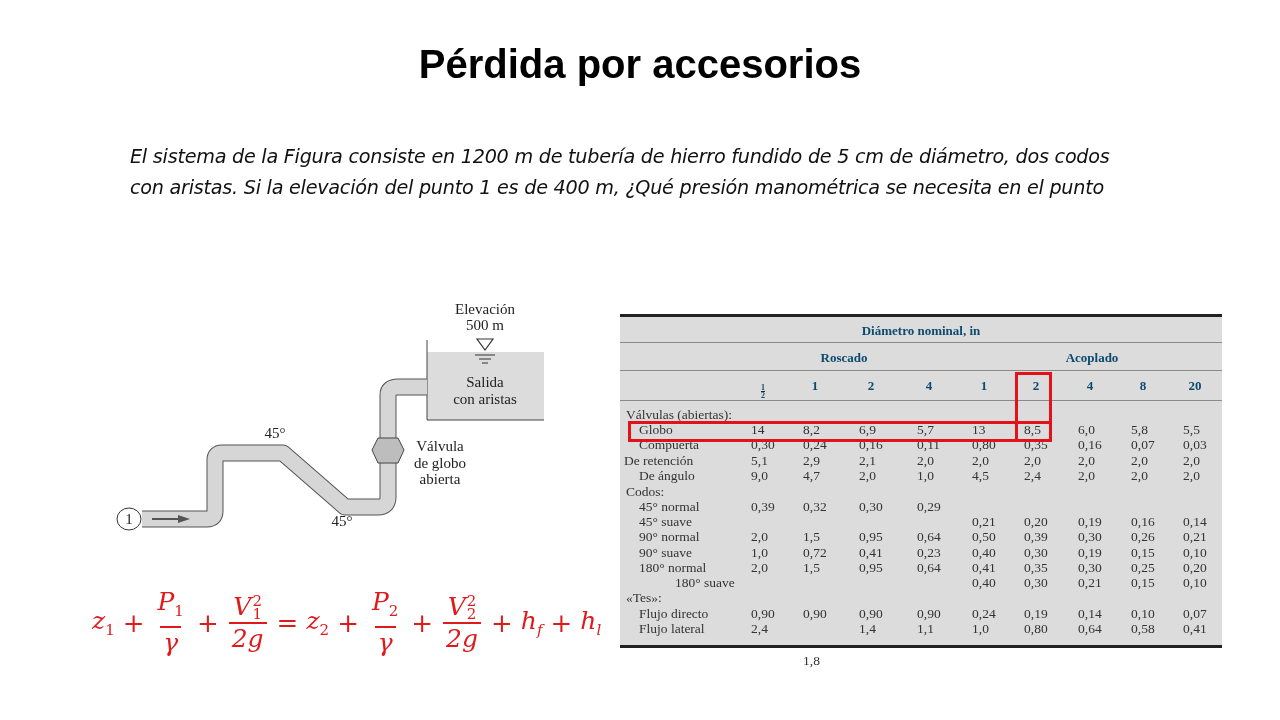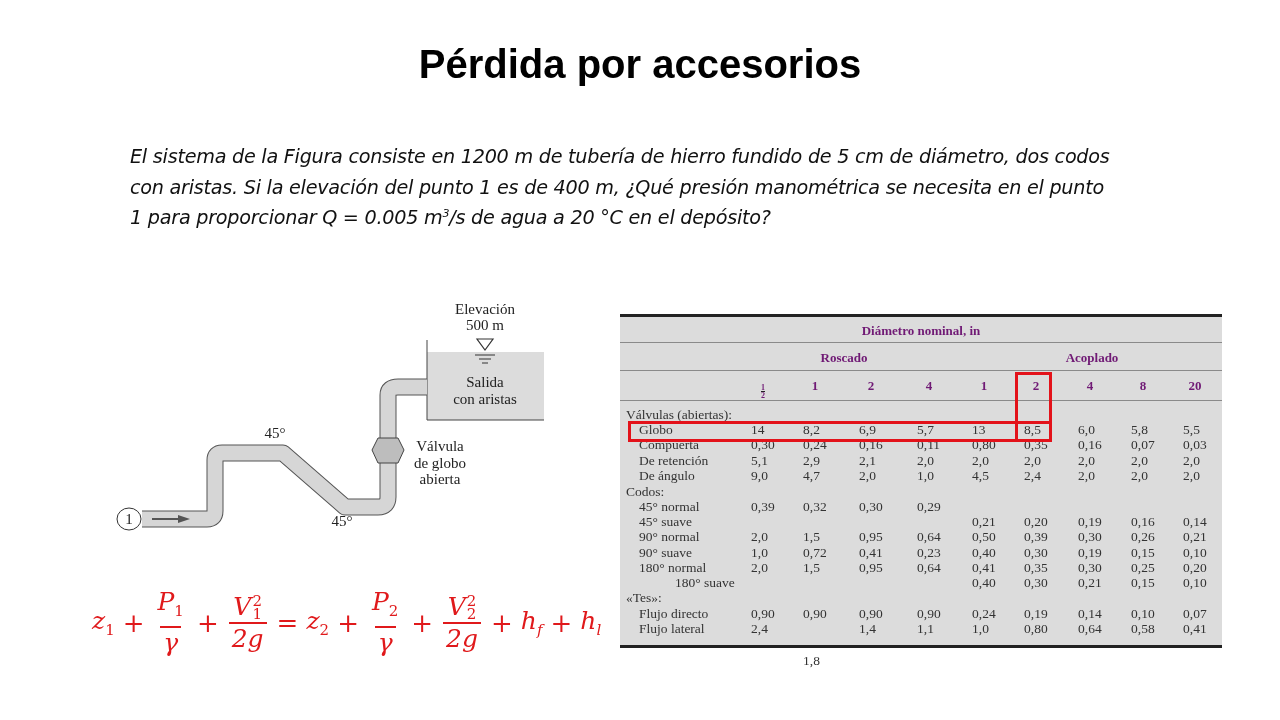--- a/index.html
+++ b/index.html
@@ -19,37 +19,36 @@
   .frac { display:inline-flex; flex-direction:column; align-items:center; margin:0 2px; }
   .frac .num { padding:0 3px; line-height:30px; }
   .frac .den { padding:0 3px; line-height:30px; border-top:2px solid #e0191b; }
   .sub { font-size:15px; vertical-align:-6px; font-style:normal; }
   .sub.it { font-style:italic; }
   .ssup { display:inline-flex; flex-direction:column; vertical-align:middle; font-size:15px; font-style:normal; line-height:13px; margin-left:1px; }
 
   
   .tbl { position:absolute; left:620px; top:314px; width:602px; height:334px; background:#dcdcdc; border-top:3px solid #222; border-bottom:3px solid #222; box-sizing:border-box; font-family:"Liberation Serif", serif; color:#333; }
   .hline { position:absolute; left:0; width:100%; height:1px; background:#8a8a8a; }
-  .hdr { position:absolute; font-weight:bold; font-size:13px; color:#701a75; transform:translateX(-50%); white-space:nowrap; }
+  .hdr { position:absolute; font-weight:bold; font-size:13px; color:#0c4a6e; transform:translateX(-50%); white-space:nowrap; }
   .rowlbl { position:absolute; font-size:13.5px; white-space:nowrap; line-height:15px; }
   .cell { position:absolute; font-size:13.5px; line-height:15px; white-space:nowrap; }
   .redbox { position:absolute; border:3px solid #e3121a; box-sizing:border-box; }
   .half { display:inline-flex; flex-direction:column; align-items:center; font-size:8px; line-height:7px; }
   .half span:first-child { border-bottom:1px solid #222; }
 </style>
 </head>
 <body>
 
 <div>
   <div class="title">Pérdida por accesorios</div>
 
   <div class="problem">
     <div>El sistema de la Figura consiste en 1200 m de tubería de hierro fundido de 5 cm de diámetro, dos codos</div>
     <div>con aristas. Si la elevación del punto 1 es de 400 m, ¿Qué presión manométrica se necesita en el punto</div>
-    <div><span>1 para proporcionar Q = 0.005 m</span><sup>3</sup><span>/s de agua a 20 °C en el depósito?</span></div>
   </div>
 
   <div class="diagram">
     <svg width="450" height="250" viewBox="0 0 450 250">
 
       <rect x="327" y="57" width="117" height="68" fill="#dcdcdc"></rect>
       <polyline points="327,45 327,125 444,125" fill="none" stroke="#444" stroke-width="1"></polyline>
 
       <polygon points="377,44 393,44 385,55" fill="none" stroke="#333" stroke-width="1.2"></polygon>
       <line x1="375" y1="60" x2="395" y2="60" stroke="#333" stroke-width="1"></line>
@@ -152,21 +151,21 @@
         <div class="rowlbl" style="left: 19px; top: 120px;">Compuerta</div>
         <div class="cell" style="left: 131px; top: 120px;">0,30</div>
         <div class="cell" style="left: 183px; top: 120px;">0,24</div>
         <div class="cell" style="left: 239px; top: 120px;">0,16</div>
         <div class="cell" style="left: 297px; top: 120px;">0,11</div>
         <div class="cell" style="left: 352px; top: 120px;">0,80</div>
         <div class="cell" style="left: 404px; top: 120px;">0,35</div>
         <div class="cell" style="left: 458px; top: 120px;">0,16</div>
         <div class="cell" style="left: 511px; top: 120px;">0,07</div>
         <div class="cell" style="left: 563px; top: 120px;">0,03</div>
-        <div class="rowlbl" style="left: 19px; top: 136px;">De retención</div>
+        <div class="rowlbl" style="left: 4px; top: 136px;">De retención</div>
         <div class="cell" style="left: 131px; top: 136px;">5,1</div>
         <div class="cell" style="left: 183px; top: 136px;">2,9</div>
         <div class="cell" style="left: 239px; top: 136px;">2,1</div>
         <div class="cell" style="left: 297px; top: 136px;">2,0</div>
         <div class="cell" style="left: 352px; top: 136px;">2,0</div>
         <div class="cell" style="left: 404px; top: 136px;">2,0</div>
         <div class="cell" style="left: 458px; top: 136px;">2,0</div>
         <div class="cell" style="left: 511px; top: 136px;">2,0</div>
         <div class="cell" style="left: 563px; top: 136px;">2,0</div>
         <div class="rowlbl" style="left: 19px; top: 151px;">De ángulo</div>

